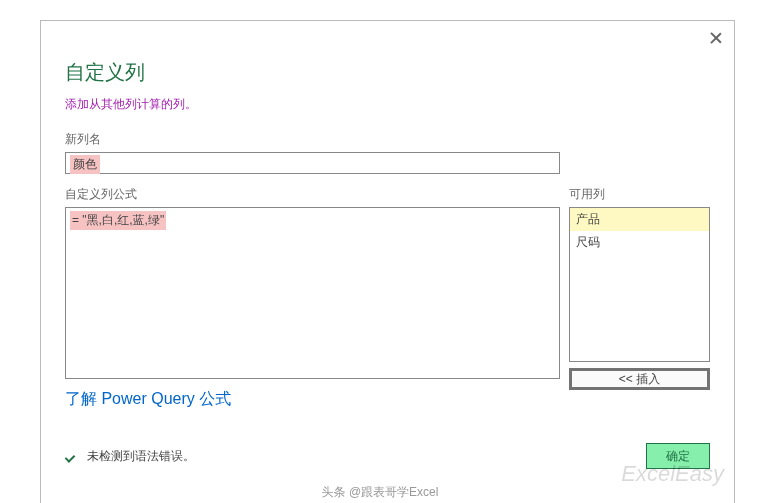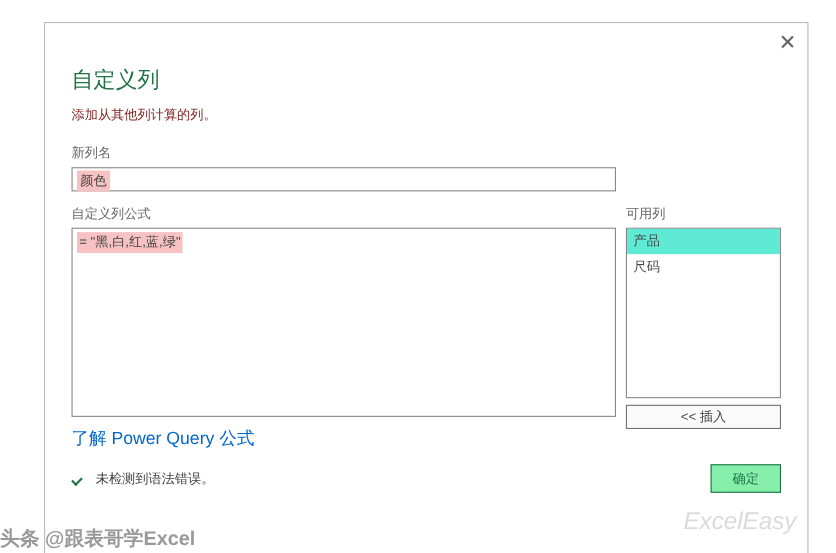--- a/index.html
+++ b/index.html
@@ -44,21 +44,21 @@
     .close-icon::after { transform: rotate(-45deg); }
     .title {
       font-size: 20px;
       color: #217346;
       font-weight: normal;
       margin-top: 20px;
       margin-bottom: 10px;
     }
     .subtitle {
       font-size: 12px;
-      color: #7f1d1d;
+      color: #a21caf;
       margin-bottom: 18px;
     }
     .label {
       font-size: 12px;
       color: #666;
       margin-bottom: 4px;
     }
     .col-name-input {
       width: 495px;
       height: 22px;
@@ -97,43 +97,43 @@
       border: 1px solid #888;
       height: 155px;
       font-size: 12px;
       background: #fff;
     }
     .avail-item {
       padding: 3px 6px;
       cursor: pointer;
     }
     .avail-item.selected {
-      background: #5eead4;
+      background: #fef9c3;
     }
     .insert-btn {
       width: 100%;
       height: 22px;
       margin-top: 6px;
-      border: 1px solid #737373;
+      border: 3px solid #737373;
       background: #fafafa;
       font-size: 12px;
       cursor: pointer;
       color: #444;
     }
     .link {
       color: #0066cc;
       font-size: 16px;
       margin-top: 10px;
       display: inline-block;
       cursor: pointer;
     }
     .footer {
       display: flex;
       justify-content: space-between;
-      margin-top: 12px;
+      margin-top: 33px;
     }
     .status {
       display: flex;
       align-items: center;
       gap: 8px;
       color: #444;
     }
     .check-icon {
       width: 14px;
       height: 14px;
@@ -175,23 +175,23 @@
       color: rgba(0,0,0,0.15);
       font-size: 22px;
       font-style: italic;
       pointer-events: none;
     }
     .attribution {
       position: absolute;
       left: 0;
       right: 0;
       bottom: 2px;
-      font-size: 18px;
+      text-align: center;
+      font-size: 12px;
       color: #999;
-      font-weight: bold;
     }
   </style>
 </head>
 <body>
 
 <div class="dialog">
   <div class="close-icon"></div>
 
   <h1 class="title">自定义列</h1>
   <div class="subtitle">添加从其他列计算的列。</div>

